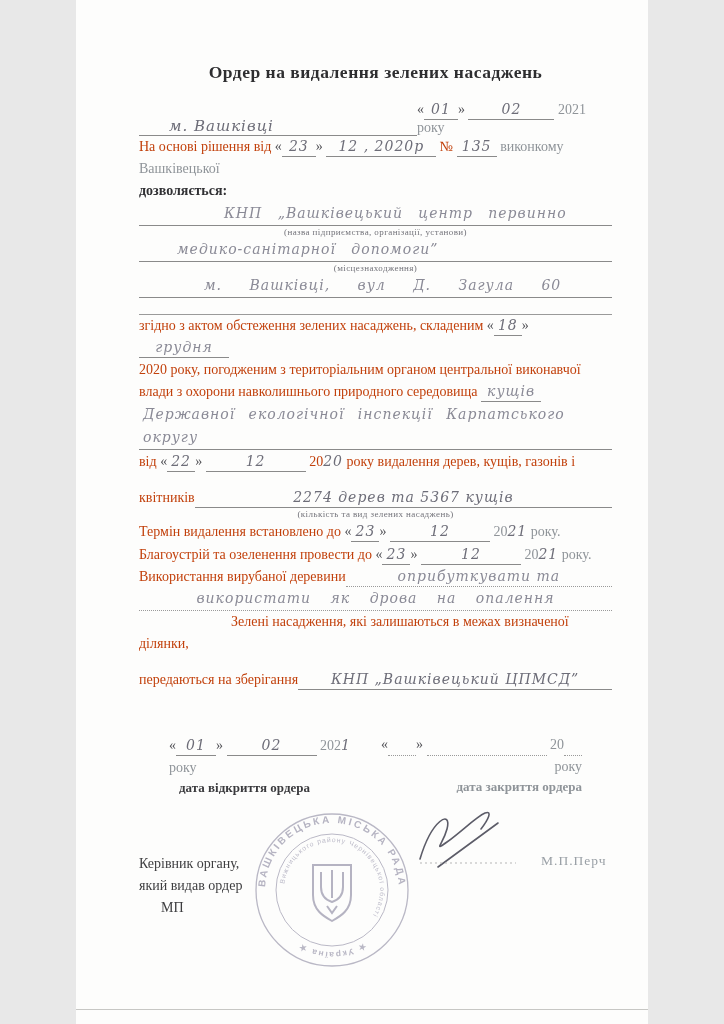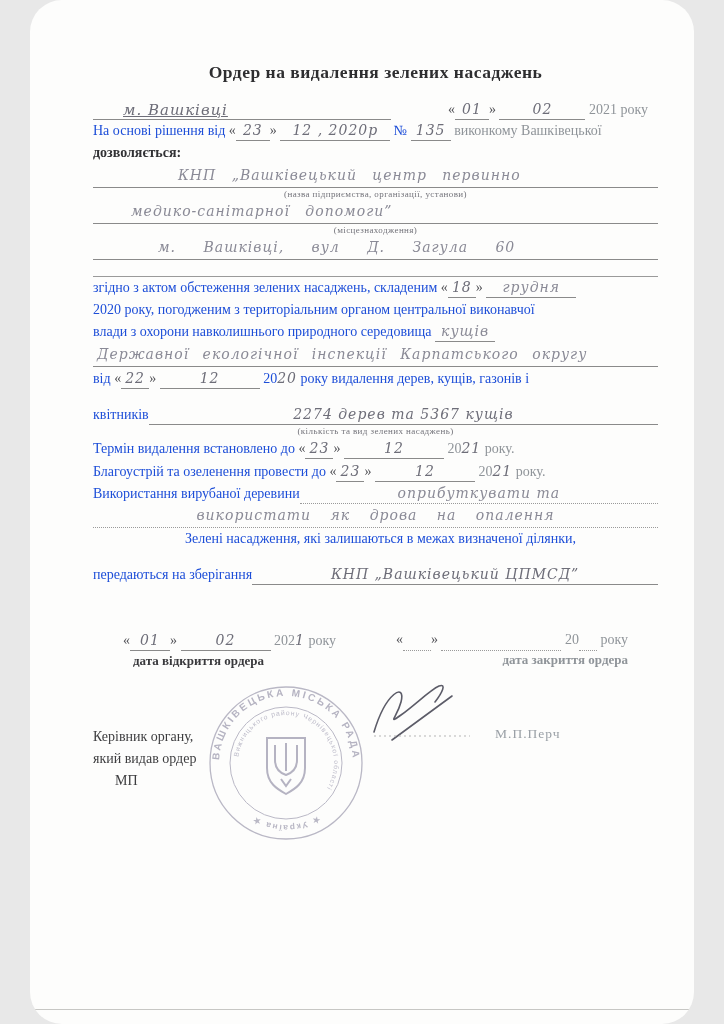--- a/index.html
+++ b/index.html
@@ -1,41 +1,41 @@
 <!DOCTYPE html>
 <html><head>
 <meta charset="utf-8">
 <style>
   html,body { margin:0; padding:0; background:#e8e8e8; }
   .page {
-    position:relative; width:664px; height:1024px; margin:0 auto;
+    position:relative; width:572px; height:1024px; margin:0 auto;
     background:#fdfdfc; overflow:hidden;
     font-family:"Liberation Serif","DejaVu Serif",serif;
-    color:#3d3d3f; font-size:14px;border-radius:32px;
+    color:#3d3d3f; font-size:14px;
   }
   .content { padding:0 36px 0 63px; }
   h1.title { margin:62px 0 0; text-align:center; font-size:17.5px; font-weight:bold; color:#2e2e30; letter-spacing:.5px; }
   p.line { margin:0; line-height:22px; }
-  .pr { color:#1d4ed8; }
+  .pr { color:#c2410c; }
   .faded { color:#8f9499;text-align:right; }
   .bold { font-weight:bold; color:#313134; }
   .hw { font-family:"DejaVu Serif",serif; font-style:italic; color:#8a8a96; letter-spacing:1px; }
   .hw-dark { font-family:"DejaVu Serif",serif; font-style:italic; color:#6d6d78; letter-spacing:1px; }
   .u { display:inline-block; border-bottom:1px solid #8a8a8a; text-align:center; line-height:20px; }
   .u-dot { display:inline-block; border-bottom:1px dotted #9a9a9a; line-height:20px; }
   .w34{width:34px}.w60{width:60px}.w86{width:86px}.w90{width:90px}.w100{width:100px}
   .w110{width:110px}.w120{width:120px}.w28{width:28px}.w18{width:18px}.w40{width:40px}
   .rule { border-bottom:1px solid #8a8a8a; line-height:23px; min-height:23px; }
   .rule-dot { border-bottom:1px dotted #9a9a9a; line-height:23px; min-height:23px; }
   .cap { text-align:center; font-size:9px; color:#73737a; line-height:12px; letter-spacing:.4px; }
   .flexline { display:flex; align-items:baseline; }
   .grow { flex:1; border-bottom:1px solid #8a8a8a; text-align:center; line-height:20px;margin-top:14px; }
   .grow-dot { flex:1; border-bottom:1px dotted #9a9a9a; text-align:center; line-height:20px; }
   .row-city { display:flex; justify-content:space-between; align-items:flex-end; margin:16px 10px 0 0; }
-  .city-fill { width:268px; border-bottom:1px solid #8a8a8a; padding-left:30px; font-size:15px;text-decoration:underline; }
+  .city-fill { width:268px; border-bottom:1px solid #8a8a8a; padding-left:30px; font-size:15px; }
   .mt14{margin-top:14px}.mt12{margin-top:12px}.mt44{margin-top:44px}
   .indent { text-indent:92px; }
   .org1 { padding-left:85px; word-spacing:10px; }
   .org2 { padding-left:38px; word-spacing:10px; }
   .addr { padding-left:65px; word-spacing:22px; }
   .insp { padding-left:4px; word-spacing:8px; }
   .blankline { border-bottom:1px solid #9a9a9a; height:16px; }
   .dates-row { display:flex; justify-content:space-between; margin:44px 30px 0 30px; }
   .date-cap { font-weight:bold; font-size:13px; color:#3a3a3d; line-height:18px; }
   .date-cap.faded { color:#8f9499; font-weight:bold; }

